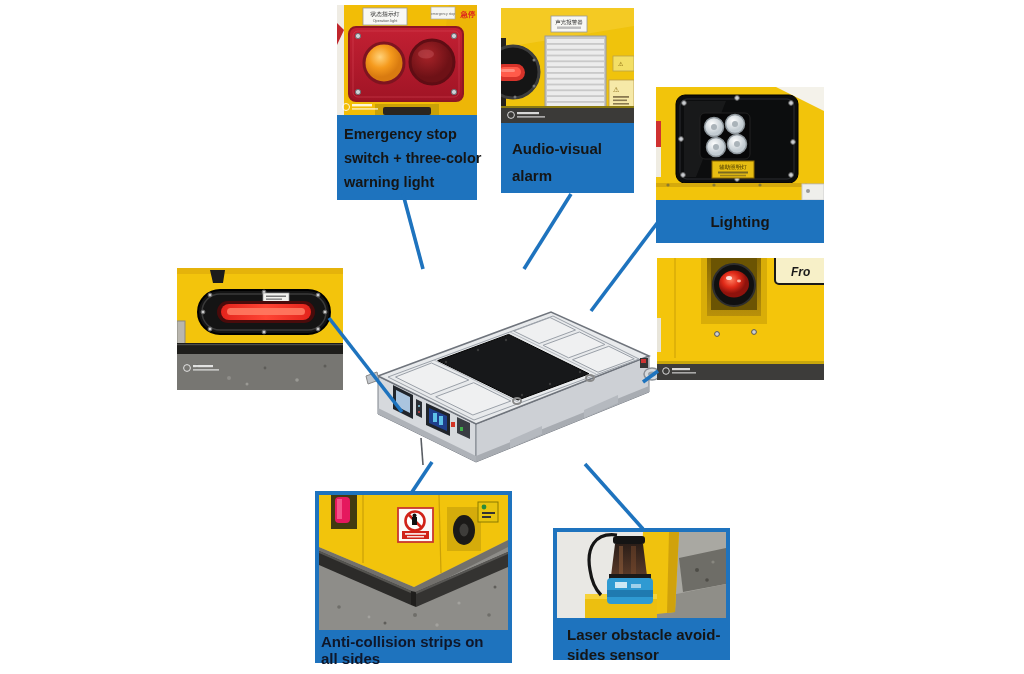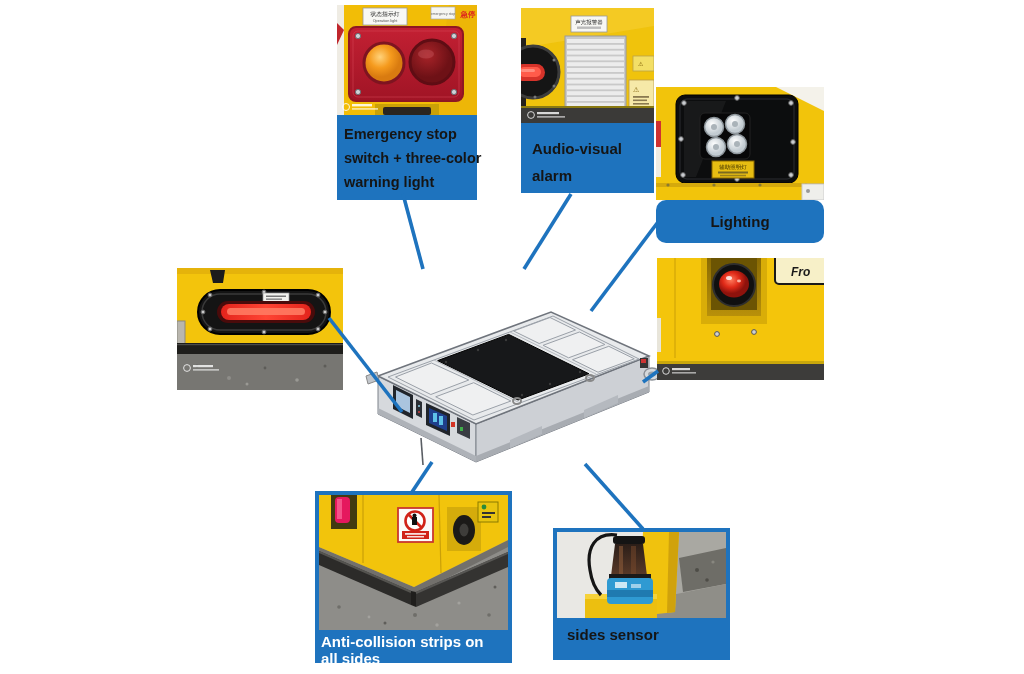--- a/index.html
+++ b/index.html
@@ -8,32 +8,32 @@
   .tile{position:absolute;margin:0;padding:0;z-index:10;}
   .photo{display:block;line-height:0;border-radius:10px;}
   .photo svg{display:block;}
   .label{background:#1e73be;color:#151515;font-weight:bold;font-size:15px;}
   .label .ln{white-space:nowrap;}
   .label.center{display:flex;flex-direction:column;justify-content:center;text-align:center;}
   .label.left{padding-left:8px;}
   
   #t-emergency{left:337px;top:5px;width:140px;}
   #t-emergency .label{height:78px;padding:7px 0 0 7px;line-height:24px;font-size:14.5px;}
-  #t-audio{left:501px;top:8px;width:133px;margin-left:20px;}
+  #t-audio{left:501px;top:8px;width:133px;}
   #t-audio .label{height:58px;padding:12px 0 0 11px;line-height:27px;}
   #t-lighting{left:656px;top:87px;width:168px;}
-  #t-lighting .label{height:43px;border-radius:10px;}
+  #t-lighting .label{height:43px;}
   #t-turn{left:177px;top:268px;width:166px;}
   #t-turn .label{height:50px;}
   #t-position{left:657px;top:258px;width:167px;}
   #t-position .label{height:48px;}
   .boxed{background:#1e73be;}
   #t-anti{left:315px;top:491px;width:197px;height:172px;}
   #t-anti .photo{margin:4px 4px 0 4px;}
-  #t-anti .labeltext{padding:4px 0 0 6px;line-height:16.5px;font-size:15px;font-weight:bold;color:#ffffff;}
+  #t-anti .labeltext{padding:4px 0 0 6px;line-height:16.5px;font-size:15px;font-weight:bold;color:#0f172a;}
   #t-laser{left:553px;top:528px;width:177px;height:132px;}
   #t-laser .photo{margin:4px 4px 0 4px;}
   #t-laser .labeltext{padding:7px 0 0 14px;line-height:20px;font-size:15px;font-weight:bold;color:#151515;}
   #connectors{position:absolute;left:0;top:0;z-index:20;pointer-events:none;}
   #vehicle{position:absolute;left:360px;top:300px;z-index:5;}
 </style>
 </head>
 <body>
 
 <div id="canvas">
@@ -392,20 +392,21 @@
           <rect x="52" y="42" width="42" height="6" fill="#1a1a1a"></rect>
           <rect x="50" y="46" width="46" height="26" rx="4" fill="#2f9ad2"></rect>
           <rect x="50" y="58" width="46" height="7" fill="#1f7ab0"></rect>
           <rect x="58" y="50" width="12" height="6" fill="#cfe8f4"></rect>
           <rect x="74" y="52" width="10" height="4" fill="#9fd0ea"></rect>
         </g>
         <path d="M 60,3 C 38,0 29,16 33,38 C 35,52 39,58 44,63" stroke="#151515" stroke-width="3.2" fill="none"></path>
       </svg>
     </div>
     <figcaption class="labeltext">
+      <div class="ln">Laser obstacle avoid-</div>
       <div class="ln">sides sensor</div>
     </figcaption>
   </figure>
 
   <svg id="vehicle" width="312" height="178" viewBox="0 0 312 178">
 
     <polygon points="18,76 116,124 116,162 18,114" fill="#d6d9dd" stroke="#7d828a" stroke-width="1"></polygon>
     <polygon points="116,124 289,56 289,92 116,162" fill="#cdd0d5" stroke="#7d828a" stroke-width="1"></polygon>
     <polygon points="18,108 116,156 116,162 18,114" fill="#aeb2b8"></polygon>
     <polygon points="116,156 289,86 289,92 116,162" fill="#a8acb2"></polygon>

